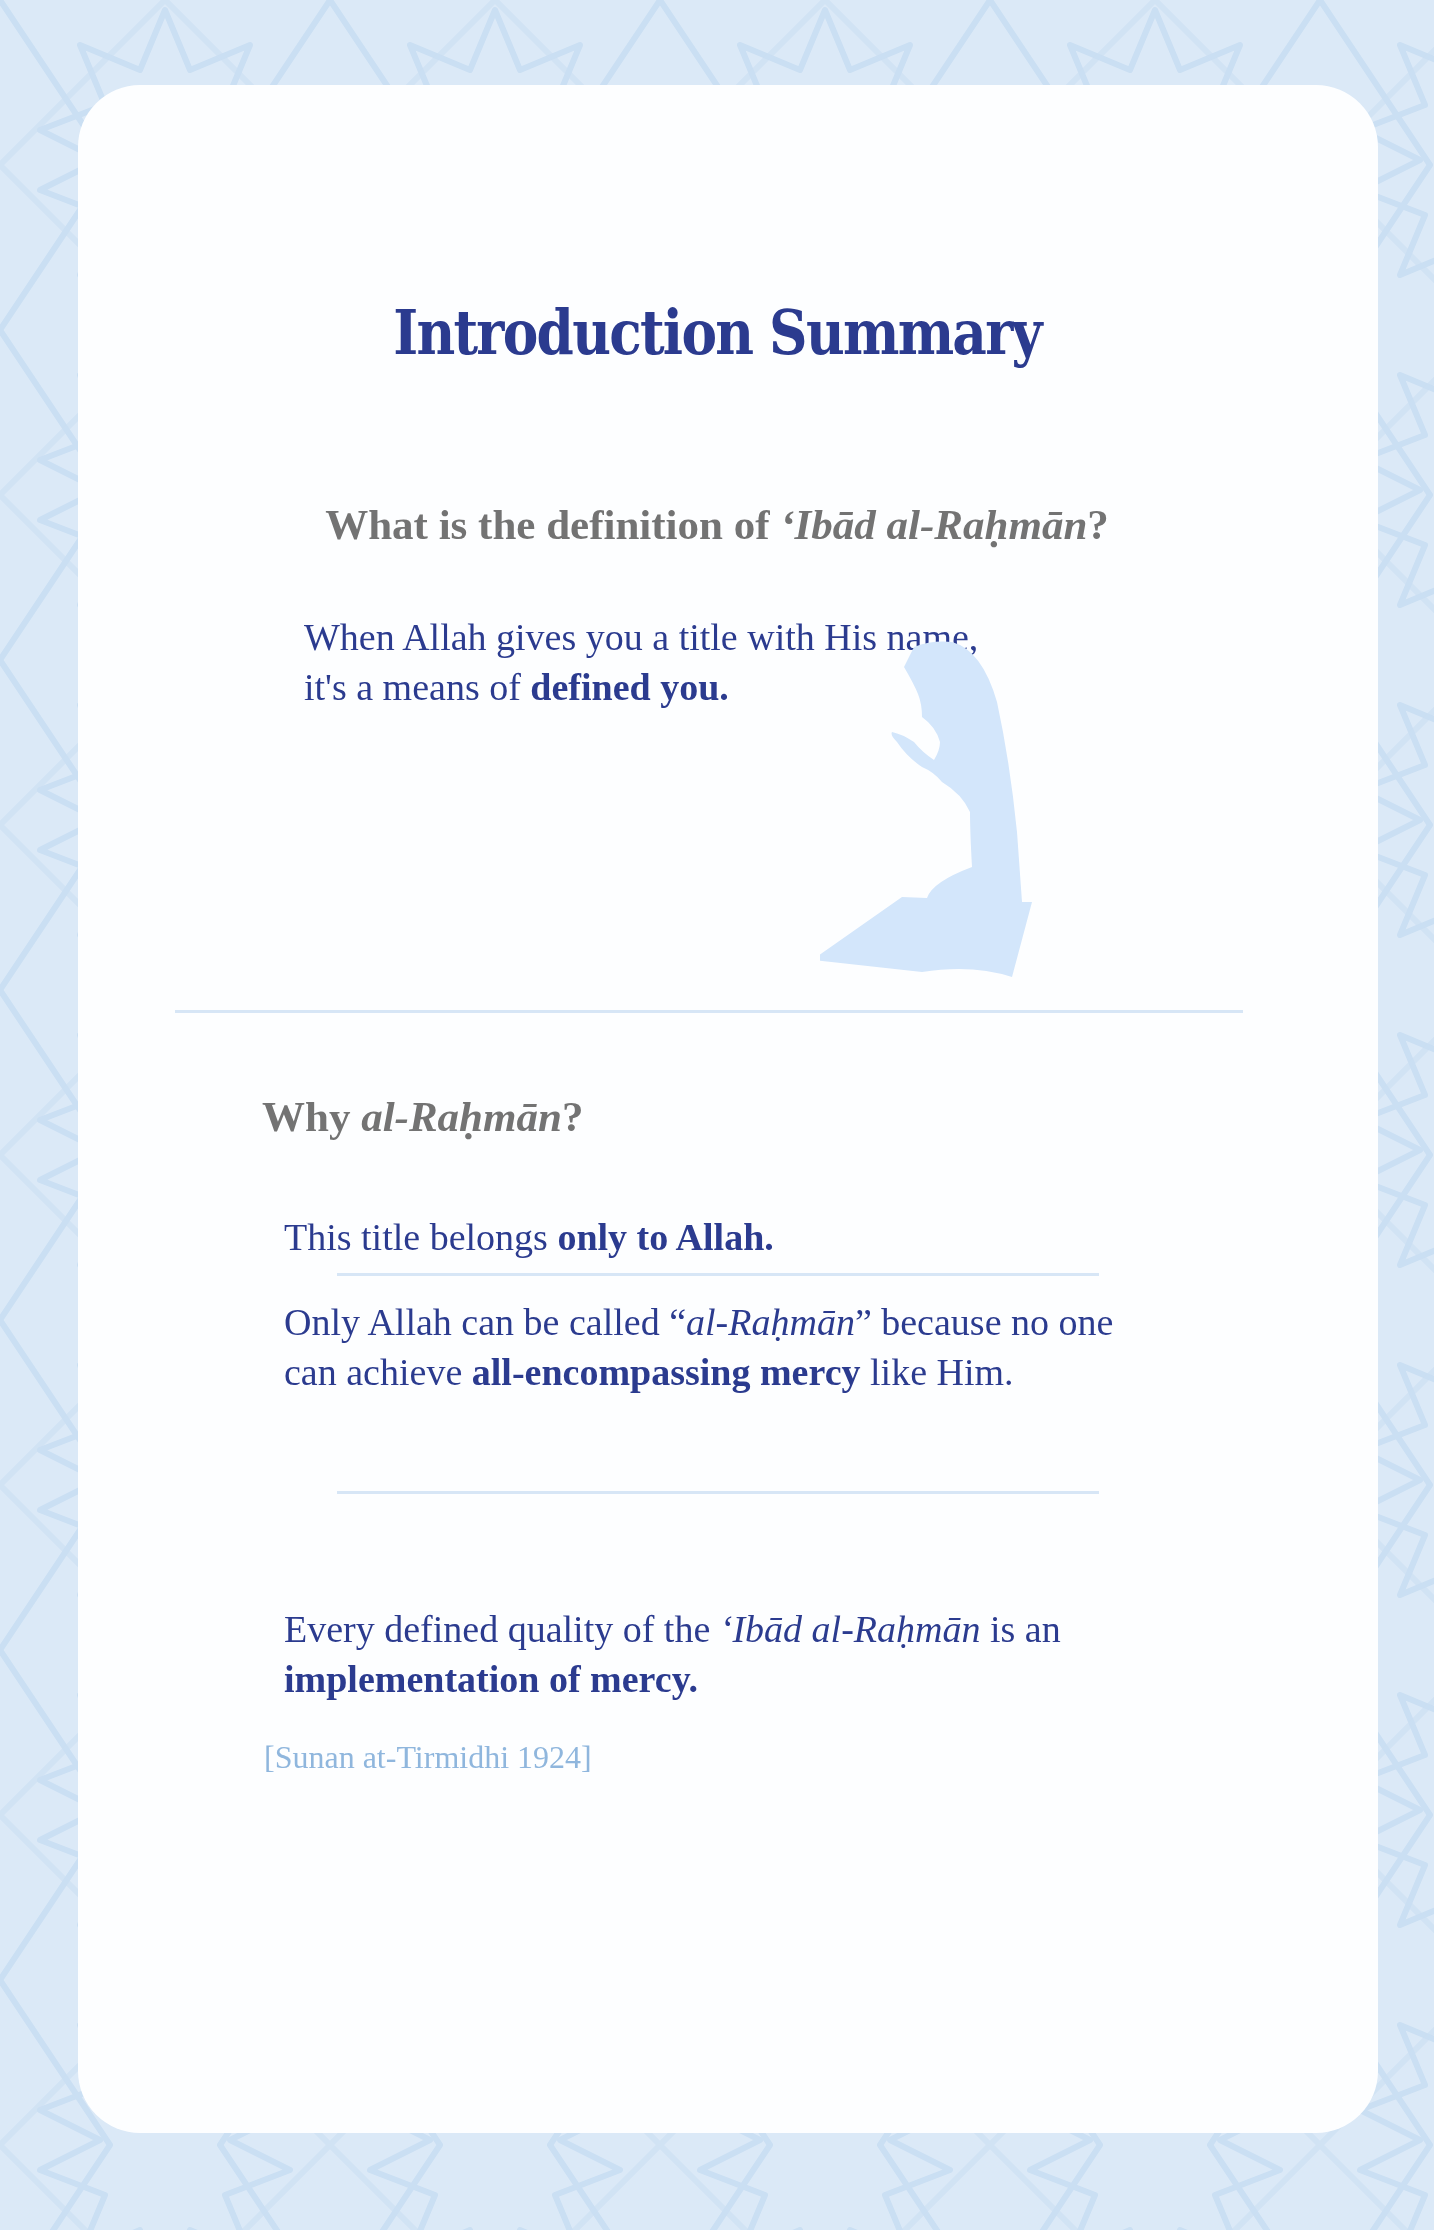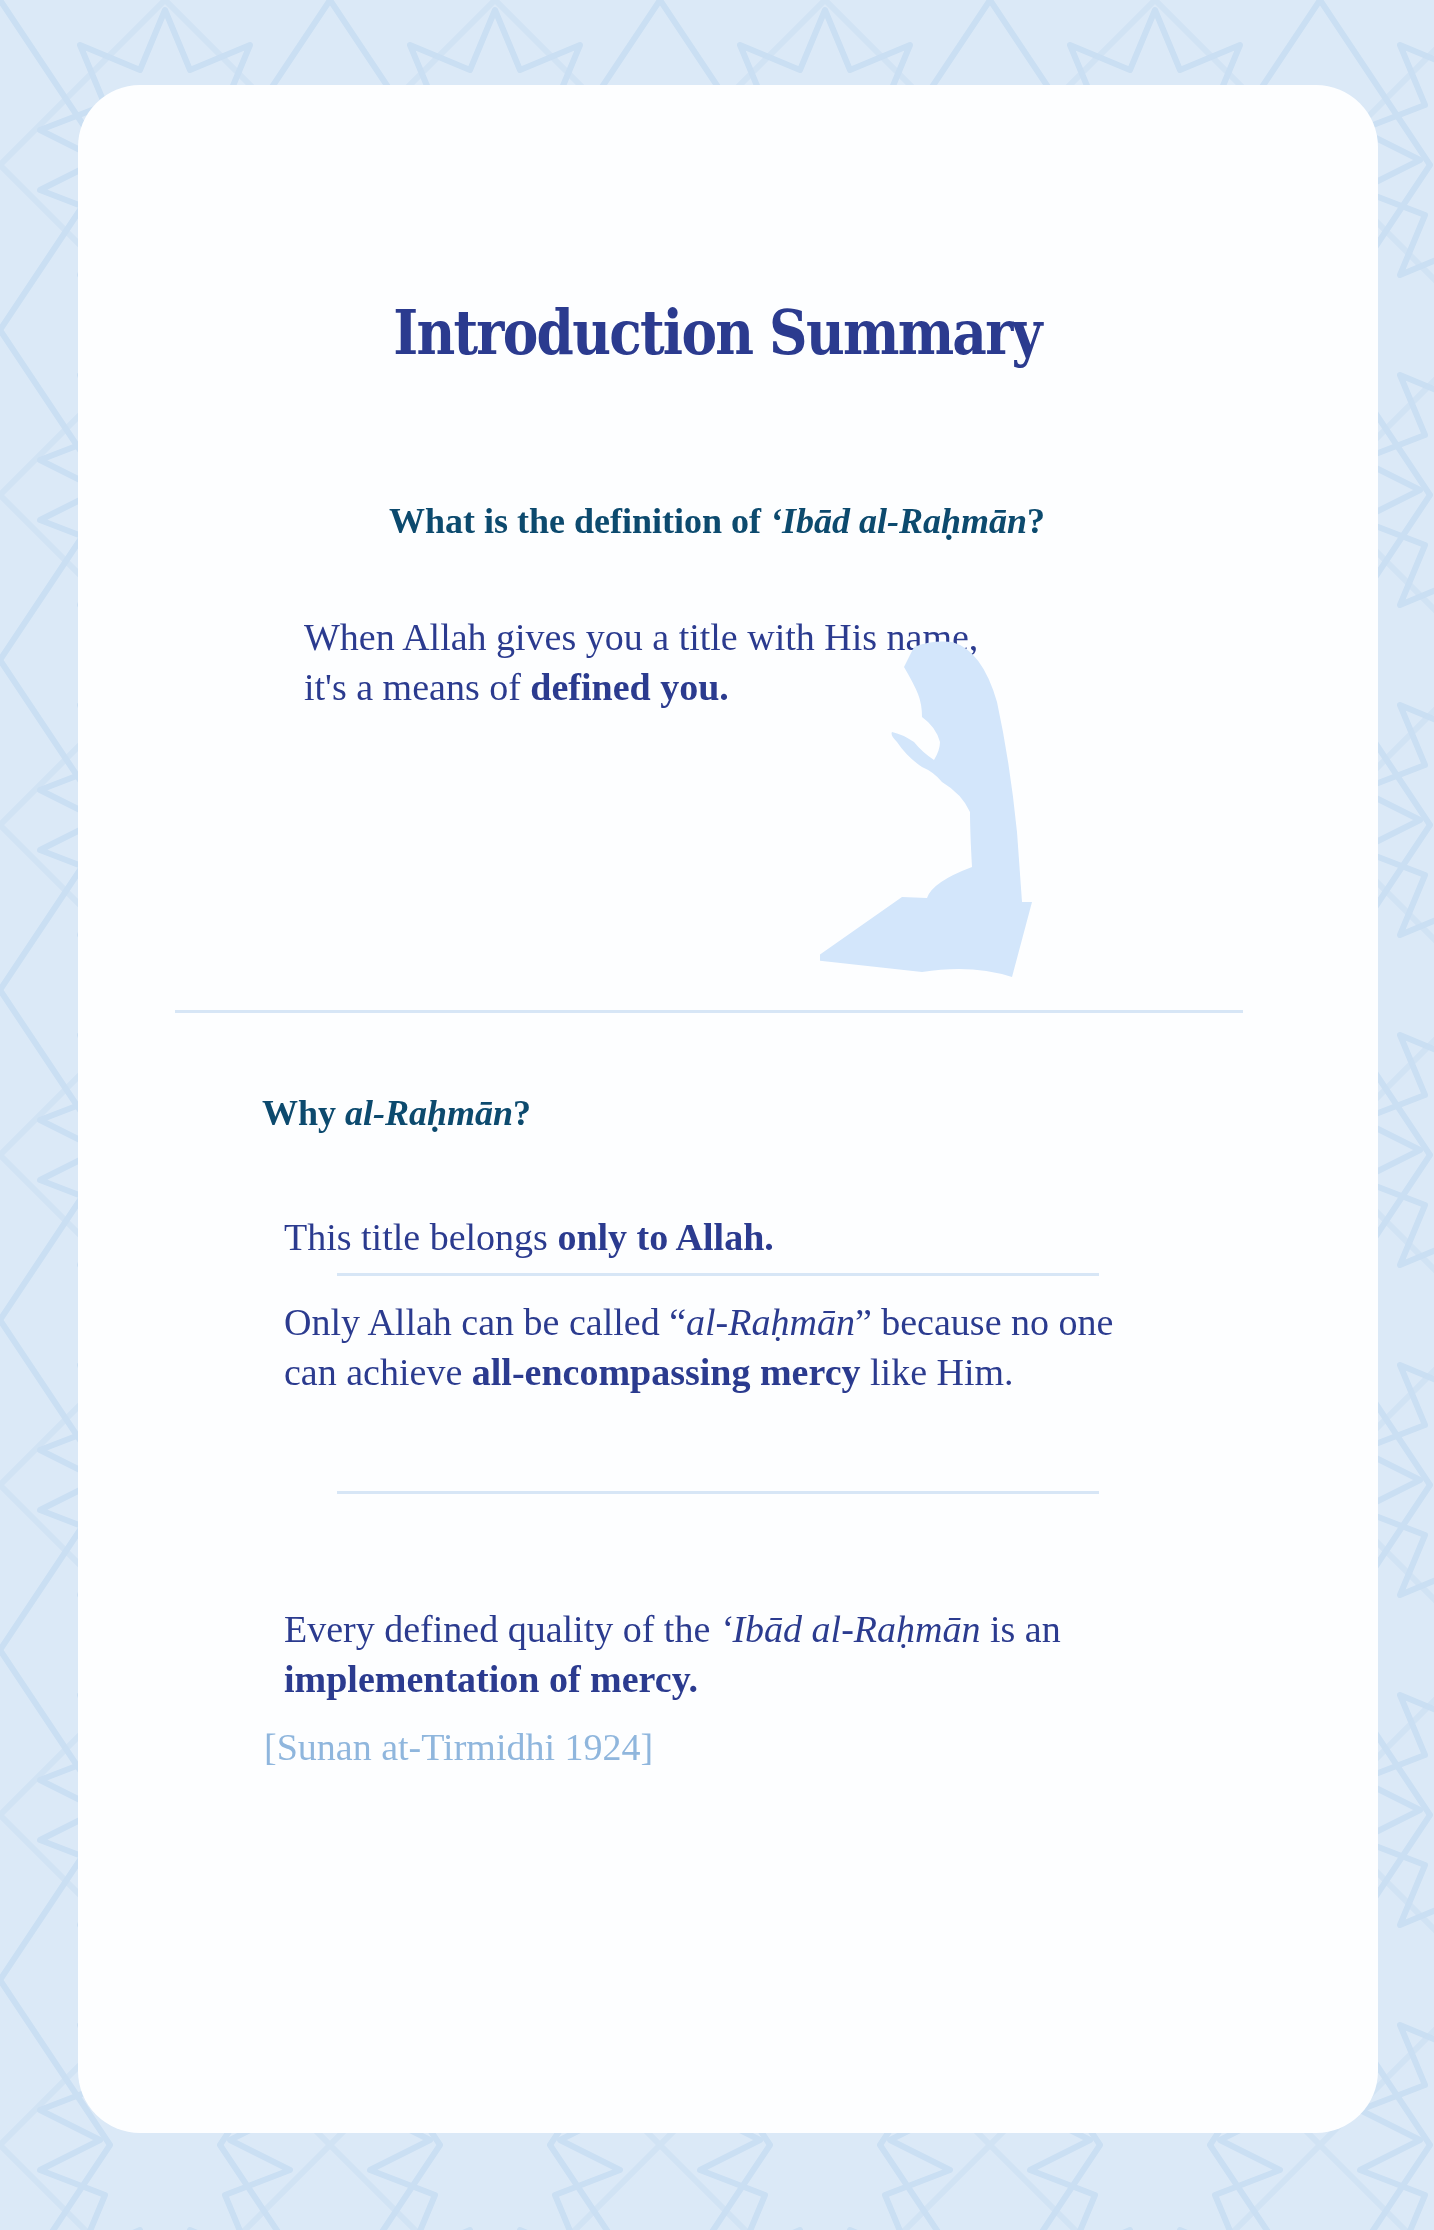--- a/index.html
+++ b/index.html
@@ -13,21 +13,21 @@
       position: absolute; left: 78px; top: 85px; width: 1300px; height: 2048px;
       background: #fdfeff; border-radius: 62px;
     }
     .page-title {
       position: absolute; left: 0; top: 296px; width: 1434px; text-align: center;
       font-family: "DejaVu Serif", serif; font-weight: bold; font-size: 62px;
       color: #2b3b8f; letter-spacing: -2px; transform: scaleX(0.86); transform-origin: 50% 50%;
       margin: 0;
     }
     .q-heading {
-      position: absolute; margin: 0; font-weight: bold; font-size: 36px; color: #0c4a6e;
+      position: absolute; margin: 0; font-weight: bold; font-size: 43px; color: #737373;
       white-space: nowrap;
     }
     .q1 { left: 0; width: 1434px; text-align: center; top: 500px; }
     .q2 { left: 262px; top: 1092px; text-align: center; }
     .q-heading i { font-style: italic; }
     .body-text { color: #2b3b8f; font-size: 38px; line-height: 50px; }
     .body-text b { font-weight: bold; }
     .def-block { position: absolute; left: 304px; top: 612px; width: 720px; }
     .def-block p { margin: 0; }
     .def-block p + p { margin-top: 12px; }
@@ -38,21 +38,21 @@
     .div-s2 { left: 337px; top: 1491px; width: 762px; }
     .why-item { position: absolute; left: 280px; width: 874px; text-align: left; margin: 4px; }
     .why1 { top: 1208px; }
     .why2 { top: 1293px; }
     .why3 { top: 1600px; }
     .why-item i { font-style: italic; }
     .hadith { position: absolute; left: 264px; top: 1722px; width: 980px; margin: 0; }
     .hadith-text {
       font-style: italic; font-weight: bold; font-size: 38px; line-height: 50px; color: #8fb6dd; margin: 0;
     }
-    .hadith-source { font-size: 38px; line-height: 50px; color: #8fb6dd; }
+    .hadith-source { font-size: 32px; line-height: 50px; color: #8fb6dd; margin-top: 10px; }
   </style>
 </head>
 <body>
 
 <svg class="bg-pattern" viewBox="0 0 1434 2230" xmlns="http://www.w3.org/2000/svg">
   <defs>
     <pattern id="geo" x="0" y="0" width="330" height="330" patternUnits="userSpaceOnUse">
       <g fill="none" stroke="#bcd6ef" stroke-width="6" stroke-linejoin="round">
         <path d="M165 10 L190 70 L250 45 L225 105 L290 130 L230 160 L290 190 L225 215 L250 275 L190 250 L165 315 L140 250 L80 275 L105 215 L40 190 L100 160 L40 130 L105 105 L80 45 L140 70 Z"></path>
         <path d="M0 0 L110 165 L0 330 M330 0 L220 165 L330 330"></path>

